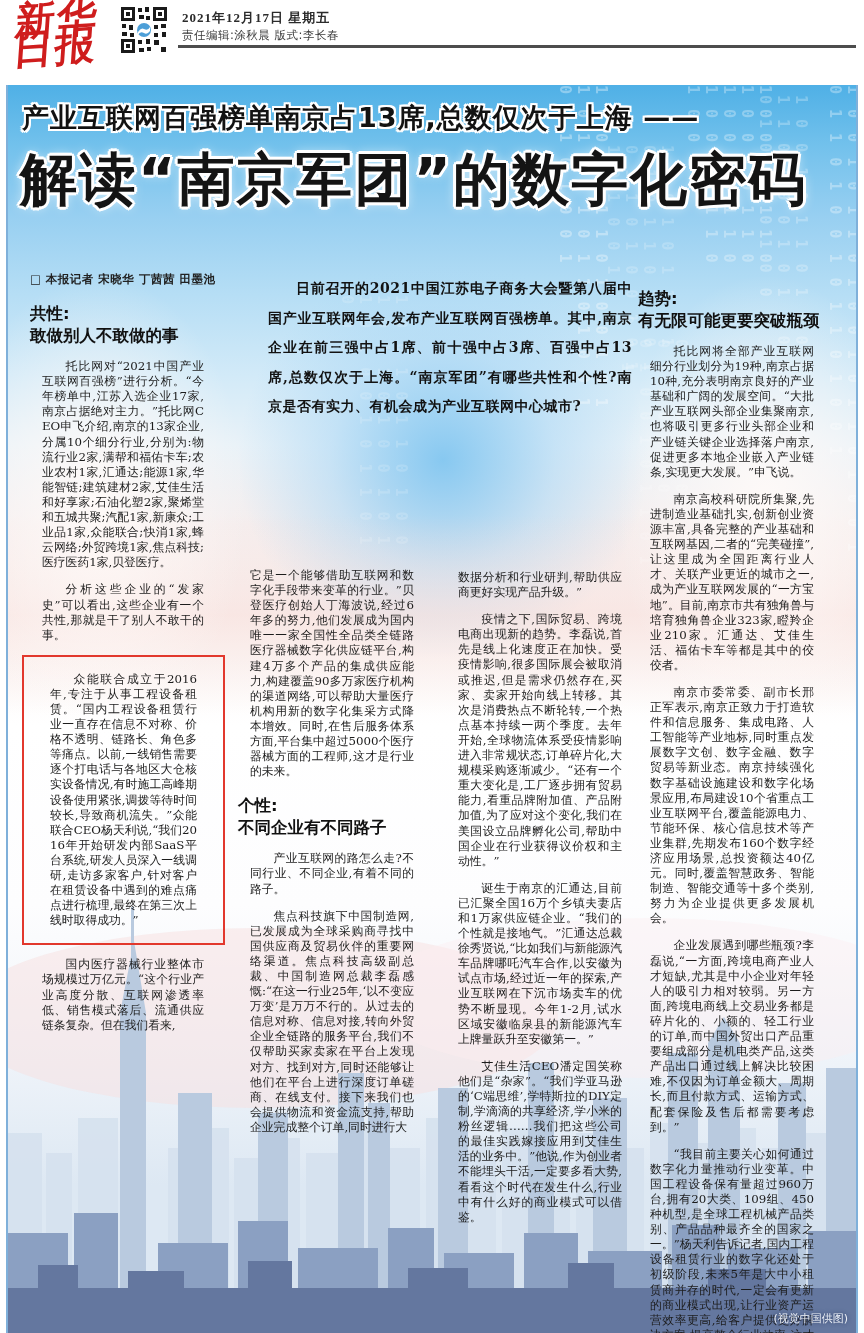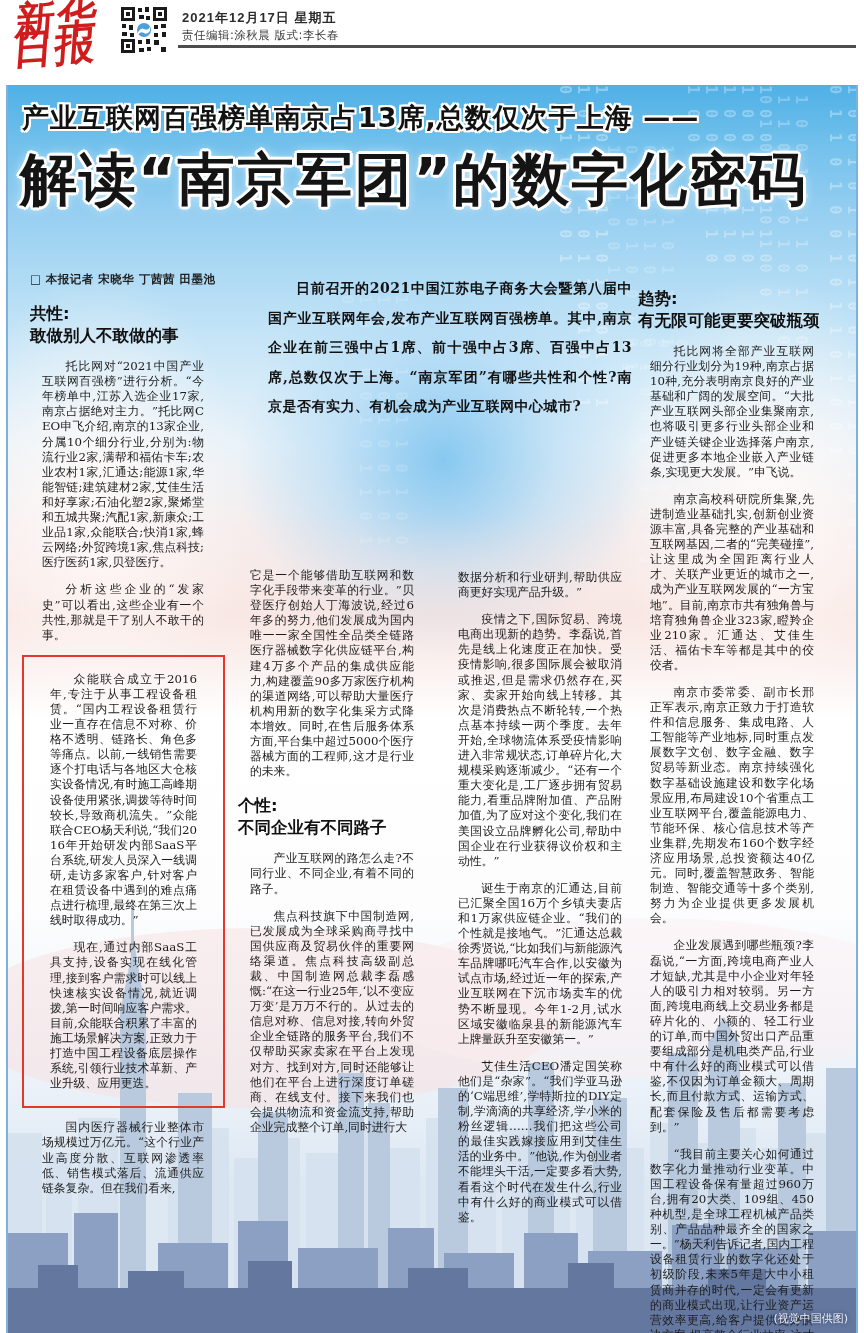--- a/index.html
+++ b/index.html
@@ -6,21 +6,21 @@
   .page{position:relative;width:864px;height:1333px;margin:0 auto;background:#fff;overflow:hidden;
         font-family:"DejaVu Serif","Liberation Serif",serif;}
 
   
   .masthead{position:absolute;left:0;top:0;width:864px;height:85px;background:#fff;z-index:4;}
   .logo{position:absolute;left:14px;top:4px;width:110px;color:#cf1d1d;font-weight:900;
         font-size:40px;line-height:28px;letter-spacing:2px;
         font-family:"DejaVu Serif","Liberation Serif",serif;
         transform:rotate(-4deg) skewX(-8deg);}
   .qr{position:absolute;left:120px;top:6px;}
-  .date{position:absolute;left:182px;top:9px;font-family:Liberation Sans, sans-serif;
+  .date{position:absolute;left:182px;top:9px;font-family:Liberation Serif, serif;
         font-size:13px;font-weight:600;color:#2b2b2b;letter-spacing:1px;}
   .editors{position:absolute;left:182px;top:28px;font-family:"DejaVu Sans","Liberation Sans",sans-serif;
         font-size:11.5px;color:#3c3c3c;letter-spacing:.5px;}
   .rule{position:absolute;left:178px;top:45px;width:678px;height:3px;background:#4d4d4d;}
 
   
   .photo{position:absolute;left:6px;top:85px;width:848px;height:1248px;z-index:1;overflow:hidden;
          border-left:2px solid #7fb0da;border-right:2px solid #7fb0da;
          background:linear-gradient(180deg,
             #4fb0e6 0px,#72c1ec 60px,#97cff1 130px,#b6def5 210px,
@@ -222,21 +222,20 @@
   <div class="col col1">
     <div class="byline">□ 本报记者 宋晓华 丁茜茜 田墨池</div>
     <h2 class="section-head">
       <span>共性:</span>
       <span>敢做别人不敢做的事</span>
     </h2>
     <p>托比网对“2021中国产业互联网百强榜”进行分析。“今年榜单中,江苏入选企业17家,南京占据绝对主力。”托比网CEO申飞介绍,南京的13家企业,分属10个细分行业,分别为:物流行业2家,满帮和福佑卡车;农业农村1家,汇通达;能源1家,华能智链;建筑建材2家,艾佳生活和好享家;石油化塑2家,聚烯堂和五城共聚;汽配1家,新康众;工业品1家,众能联合;快消1家,蜂云网络;外贸跨境1家,焦点科技;医疗医药1家,贝登医疗。</p>
     <p>分析这些企业的“发家史”可以看出,这些企业有一个共性,那就是干了别人不敢干的事。</p>
     <div class="redbox">
       <p>众能联合成立于2016年,专注于从事工程设备租赁。“国内工程设备租赁行业一直存在信息不对称、价格不透明、链路长、角色多等痛点。以前,一线销售需要逐个打电话与各地区大仓核实设备情况,有时施工高峰期设备使用紧张,调拨等待时间较长,导致商机流失。”众能联合CEO杨天利说,“我们2016年开始研发内部SaaS平台系统,研发人员深入一线调研,走访多家客户,针对客户在租赁设备中遇到的难点痛点进行梳理,最终在第三次上线时取得成功。”</p>
-      <p>现在,通过内部SaaS工具支持,设备实现在线化管理,接到客户需求时可以线上快速核实设备情况,就近调拨,第一时间响应客户需求。目前,众能联合积累了丰富的施工场景解决方案,正致力于打造中国工程设备底层操作系统,引领行业技术革新、产业升级、应用更迭。</p>
     </div>
     <p>国内医疗器械行业整体市场规模过万亿元。“这个行业产业高度分散、互联网渗透率低、销售模式落后、流通供应链条复杂。但在我们看来,</p>
   </div>
 
   <p class="lede">日前召开的2021中国江苏电子商务大会暨第八届中国产业互联网年会,发布产业互联网百强榜单。其中,南京企业在前三强中占1席、前十强中占3席、百强中占13席,总数仅次于上海。“南京军团”有哪些共性和个性?南京是否有实力、有机会成为产业互联网中心城市?</p>
 
   <div class="col col2">
     <p class="cont">它是一个能够借助互联网和数字化手段带来变革的行业。”贝登医疗创始人丁海波说,经过6年多的努力,他们发展成为国内唯一一家全国性全品类全链路医疗器械数字化供应链平台,构建4万多个产品的集成供应能力,构建覆盖90多万家医疗机构的渠道网络,可以帮助大量医疗机构用新的数字化集采方式降本增效。同时,在售后服务体系方面,平台集中超过5000个医疗器械方面的工程师,这才是行业的未来。</p>
     <h2 class="section-head">
       <span>个性:</span>
@@ -254,19 +253,19 @@
   </div>
 
   <div class="col col4">
     <h2 class="section-head">
       <span>趋势:</span>
       <span>有无限可能更要突破瓶颈</span>
     </h2>
     <p>托比网将全部产业互联网细分行业划分为19种,南京占据10种,充分表明南京良好的产业基础和广阔的发展空间。“大批产业互联网头部企业集聚南京,也将吸引更多行业头部企业和产业链关键企业选择落户南京,促进更多本地企业嵌入产业链条,实现更大发展。”申飞说。</p>
     <p>南京高校科研院所集聚,先进制造业基础扎实,创新创业资源丰富,具备完整的产业基础和互联网基因,二者的“完美碰撞”,让这里成为全国距离行业人才、关联产业更近的城市之一,成为产业互联网发展的“一方宝地”。目前,南京市共有独角兽与培育独角兽企业323家,瞪羚企业210家。汇通达、艾佳生活、福佑卡车等都是其中的佼佼者。</p>
     <p>南京市委常委、副市长邢正军表示,南京正致力于打造软件和信息服务、集成电路、人工智能等产业地标,同时重点发展数字文创、数字金融、数字贸易等新业态。南京持续强化数字基础设施建设和数字化场景应用,布局建设10个省重点工业互联网平台,覆盖能源电力、节能环保、核心信息技术等产业集群,先期发布160个数字经济应用场景,总投资额达40亿元。同时,覆盖智慧政务、智能制造、智能交通等十多个类别,努力为企业提供更多发展机会。</p>
-    <p>企业发展遇到哪些瓶颈?李磊说,“一方面,跨境电商产业人才短缺,尤其是中小企业对年轻人的吸引力相对较弱。另一方面,跨境电商线上交易业务都是碎片化的、小额的、轻工行业的订单,而中国外贸出口产品重要组成部分是机电类产品,行业中有什么好的商业模式可以借鉴,不仅因为订单金额大、周期长,而且付款方式、运输方式、配套保险及售后都需要考虑到。”</p>
+    <p>企业发展遇到哪些瓶颈?李磊说,“一方面,跨境电商产业人才短缺,尤其是中小企业对年轻人的吸引力相对较弱。另一方面,跨境电商线上交易业务都是碎片化的、小额的、轻工行业的订单,而中国外贸出口产品重要组成部分是机电类产品,这类产品出口通过线上解决比较困难,不仅因为订单金额大、周期长,而且付款方式、运输方式、配套保险及售后都需要考虑到。”</p>
     <p>“我目前主要关心如何通过数字化力量推动行业变革。中国工程设备保有量超过960万台,拥有20大类、109组、450种机型,是全球工程机械产品类别、产品品种最齐全的国家之一。”杨天利告诉记者,国内工程设备租赁行业的数字化还处于初级阶段,未来5年是大中小租赁商并存的时代,一定会有更新的商业模式出现,让行业资产运营效率更高,给客户提供更好解决方案,提高整个行业效率,这才是行业的未来。</p>
   </div>
 
   <div class="credit">(视觉中国供图)</div>
 
 </div>
 
 </body></html>

